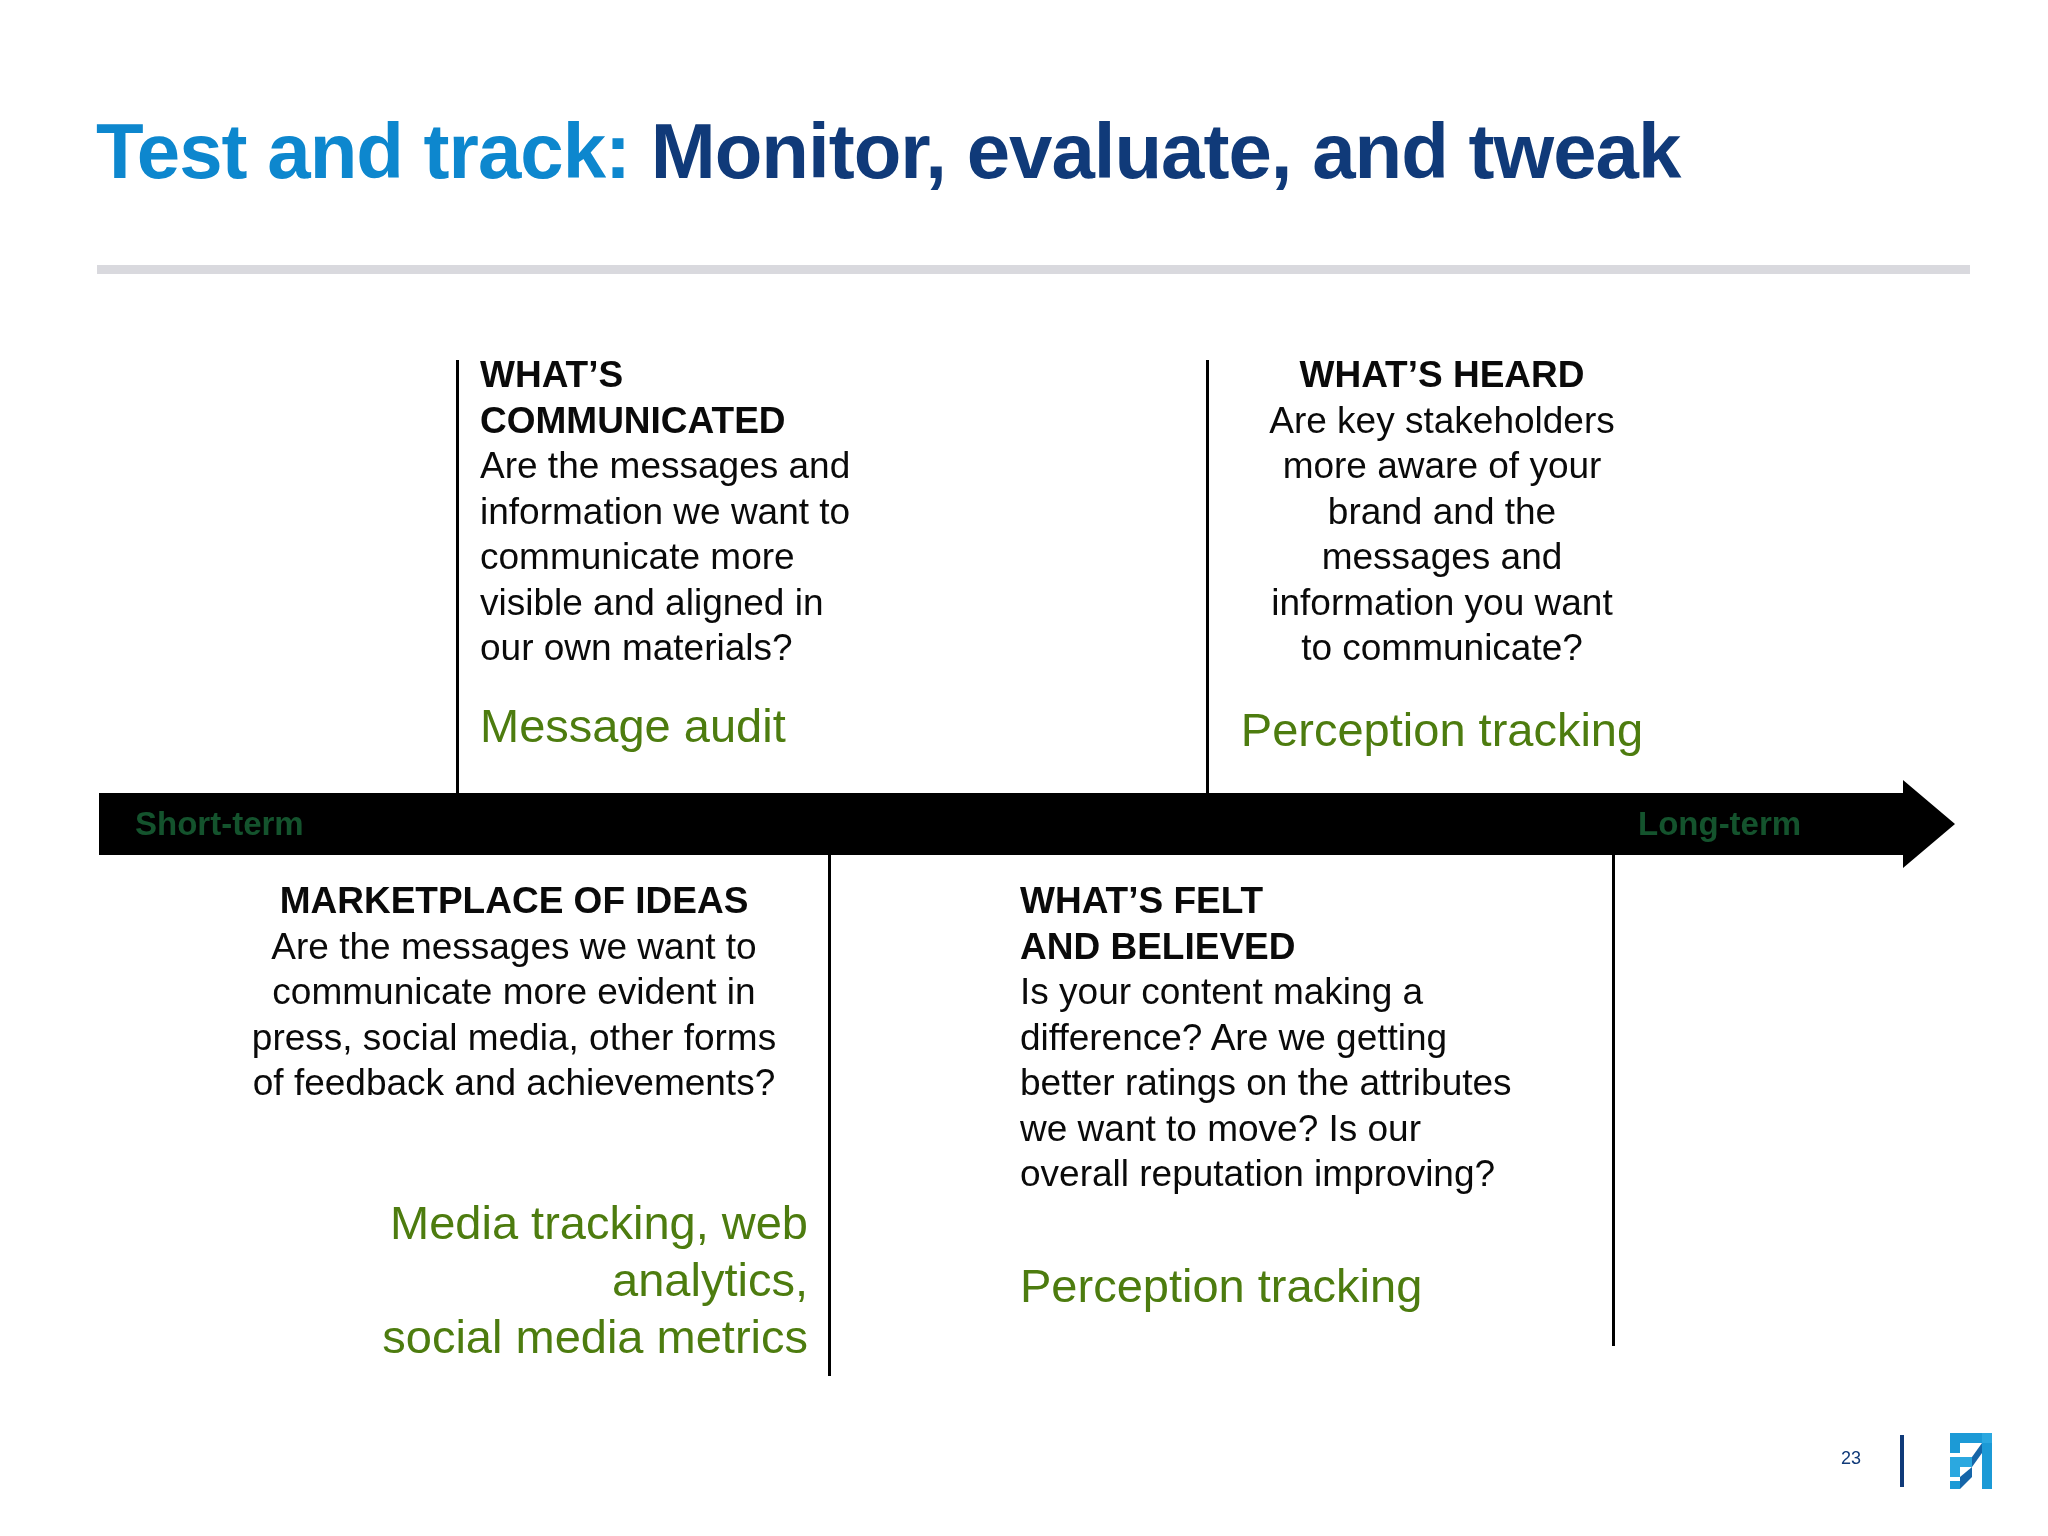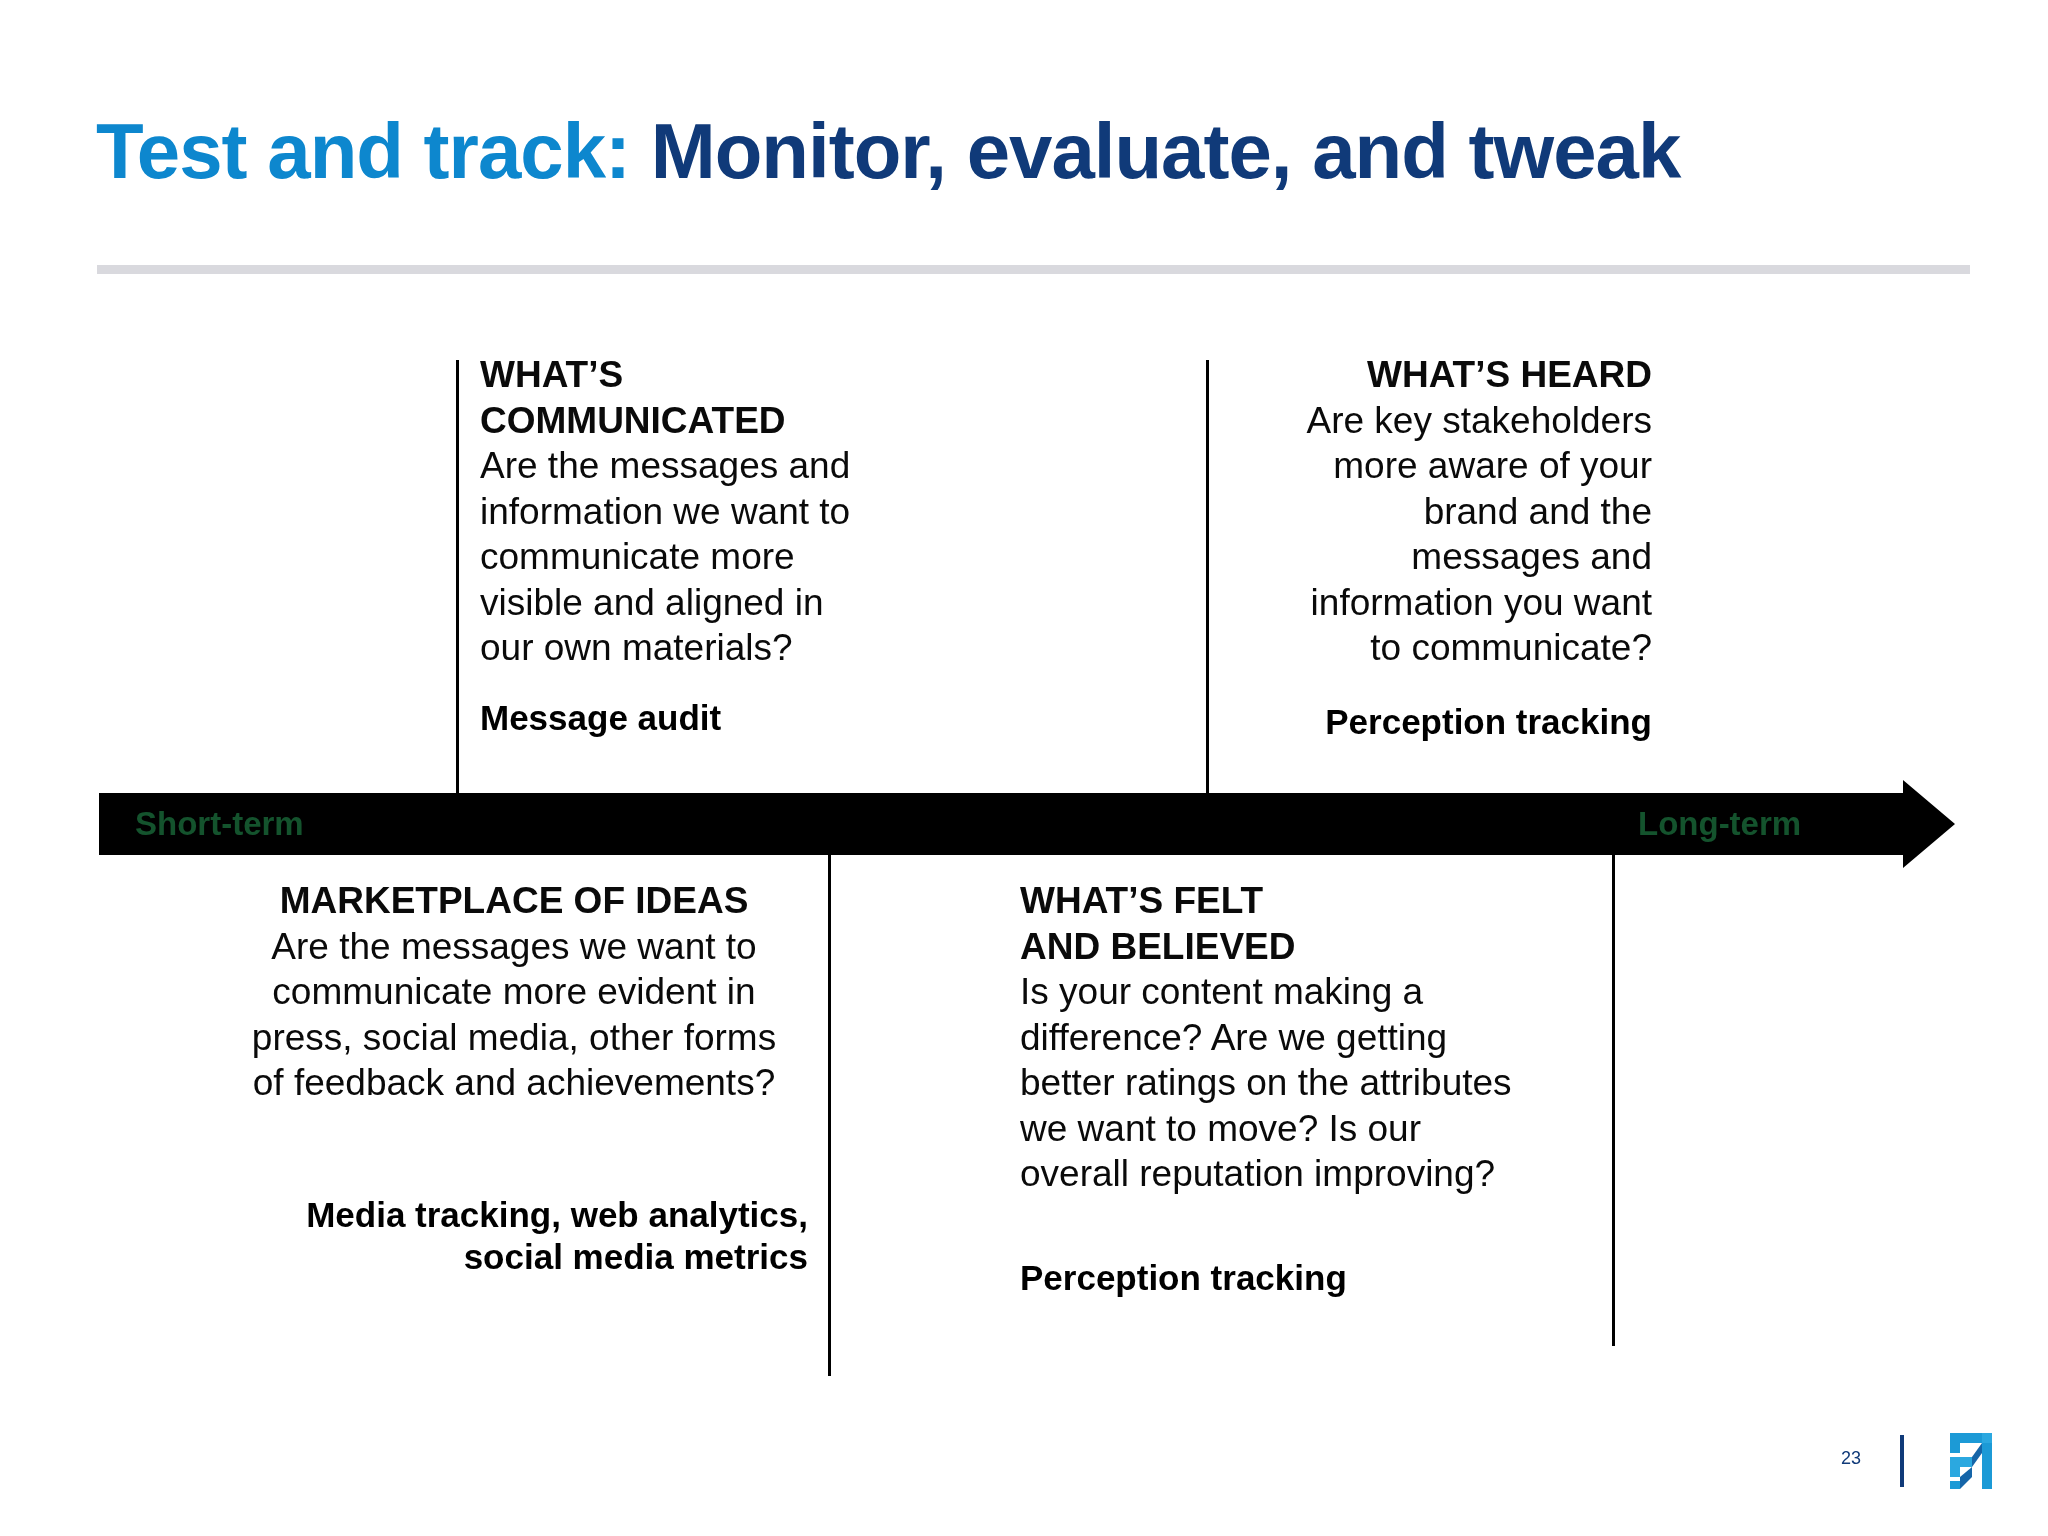--- a/index.html
+++ b/index.html
@@ -52,41 +52,41 @@
     font-weight: bold;
     font-size: 37px;
     line-height: 1.23;
   }
   .quad .body {
     font-weight: normal;
     font-size: 37px;
     line-height: 1.23;
   }
   .quad .tag {
-    font-weight: bold;
-    font-size: 35px;
-    color: #000000;
+    font-weight: normal;
+    font-size: 47px;
+    color: #4d7c0f;
     line-height: 1.22;
   }
 
   
   #quad-tl {
     left: 480px;
     top: 352px;
     width: 420px;
     text-align: left;
   }
   #quad-tl .tag { margin-top: 26px; }
 
   
   #quad-tr {
     left: 1232px;
     top: 352px;
     width: 420px;
-    text-align: right;
+    text-align: center;
   }
   #quad-tr .tag { margin-top: 30px; }
 
   
   #quad-bl {
     left: 220px;
     top: 878px;
     width: 588px;
     text-align: center;
   }

